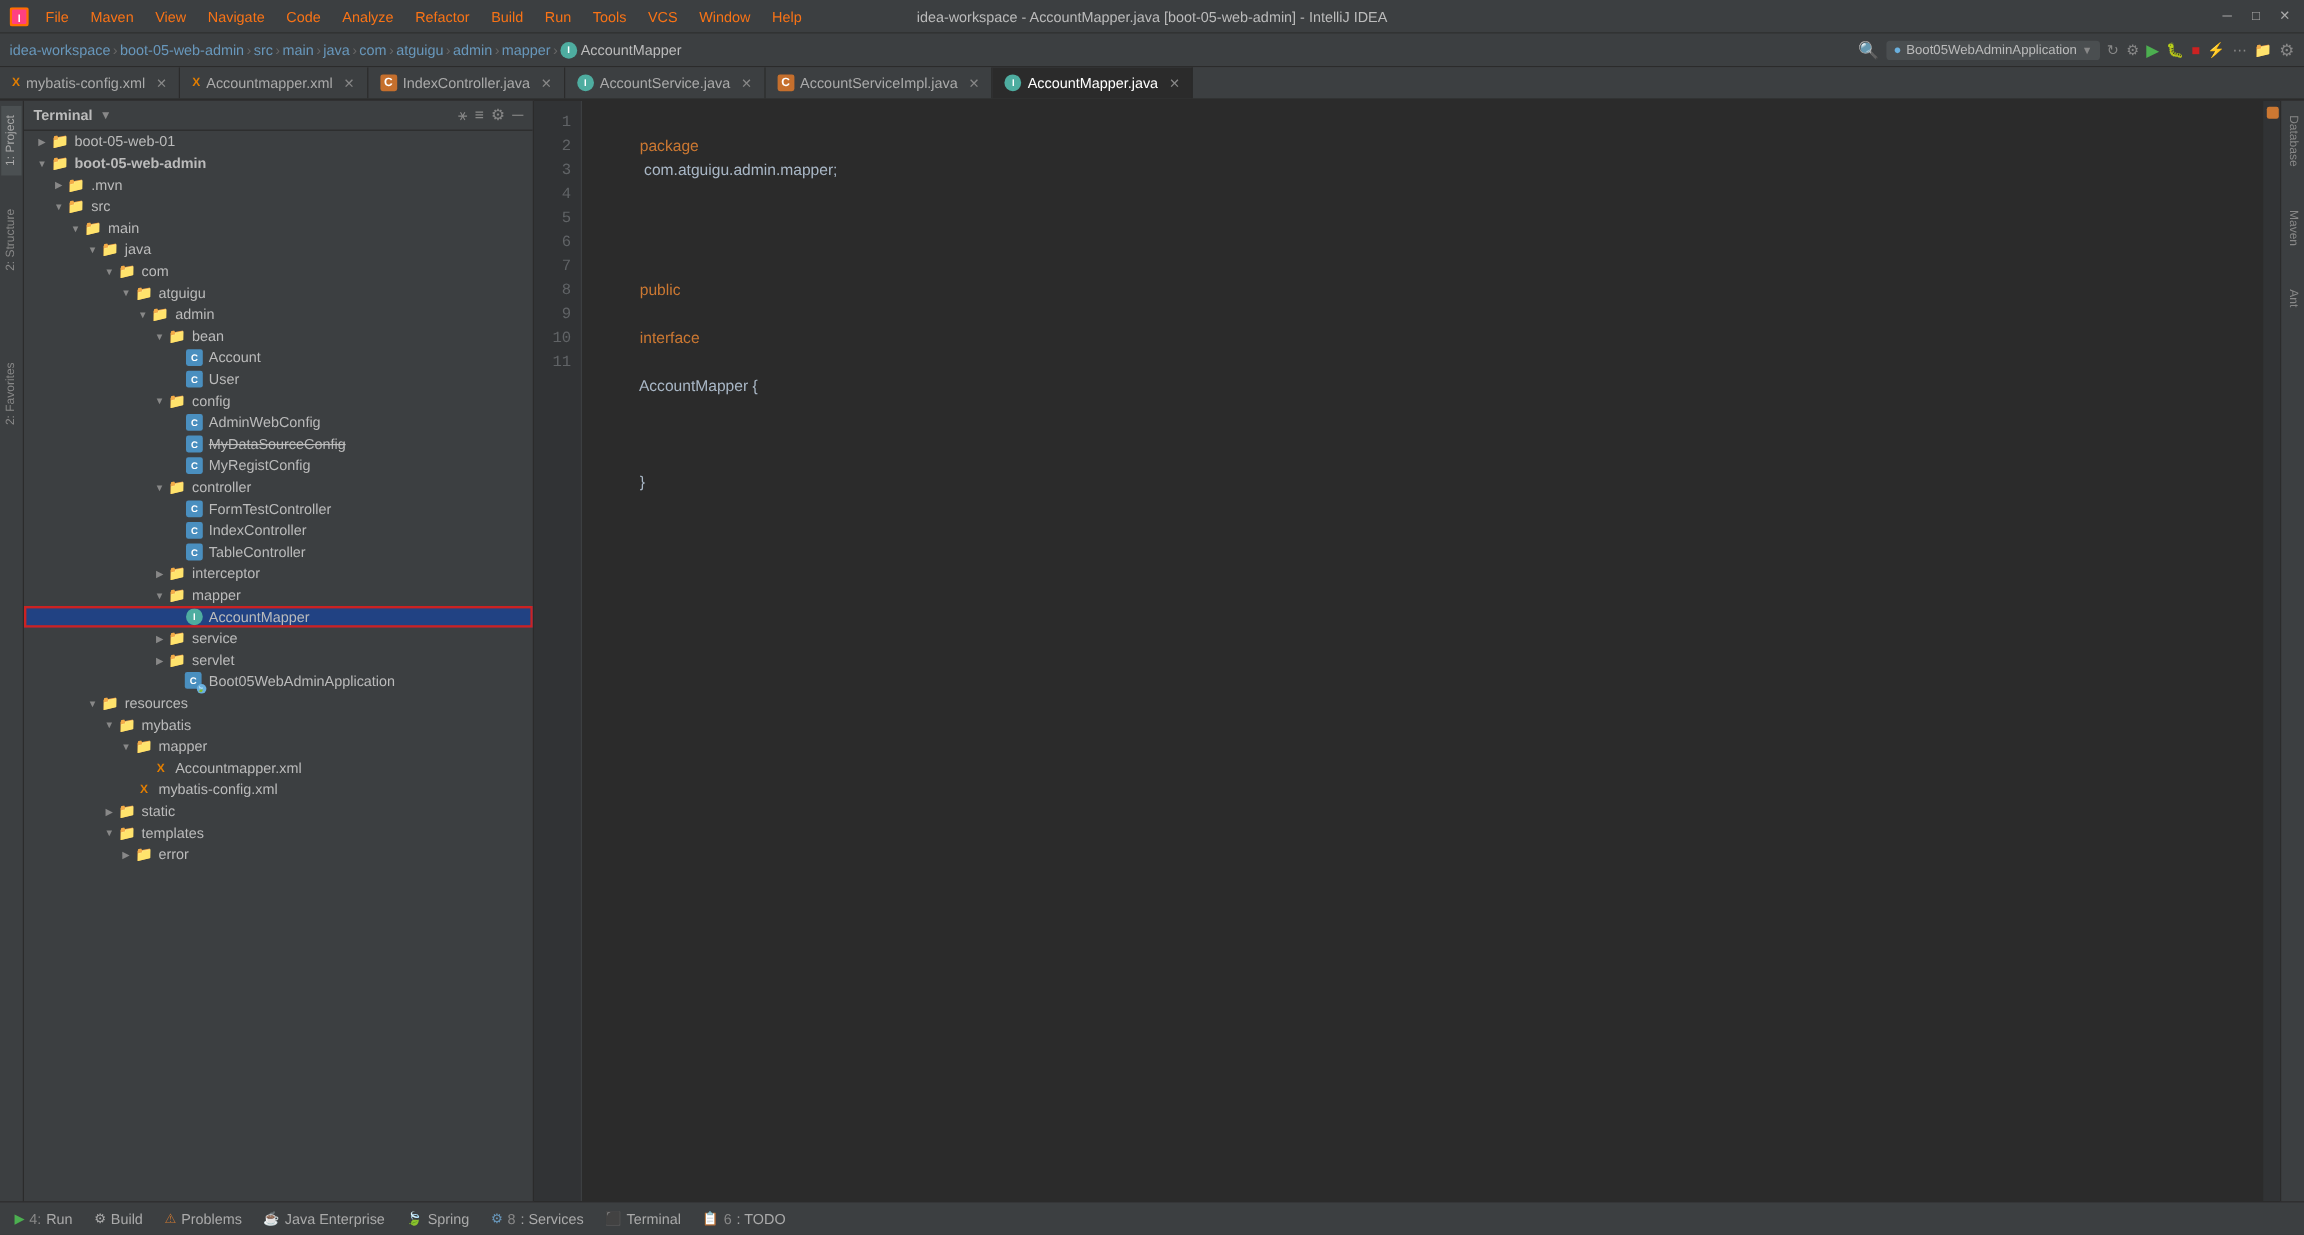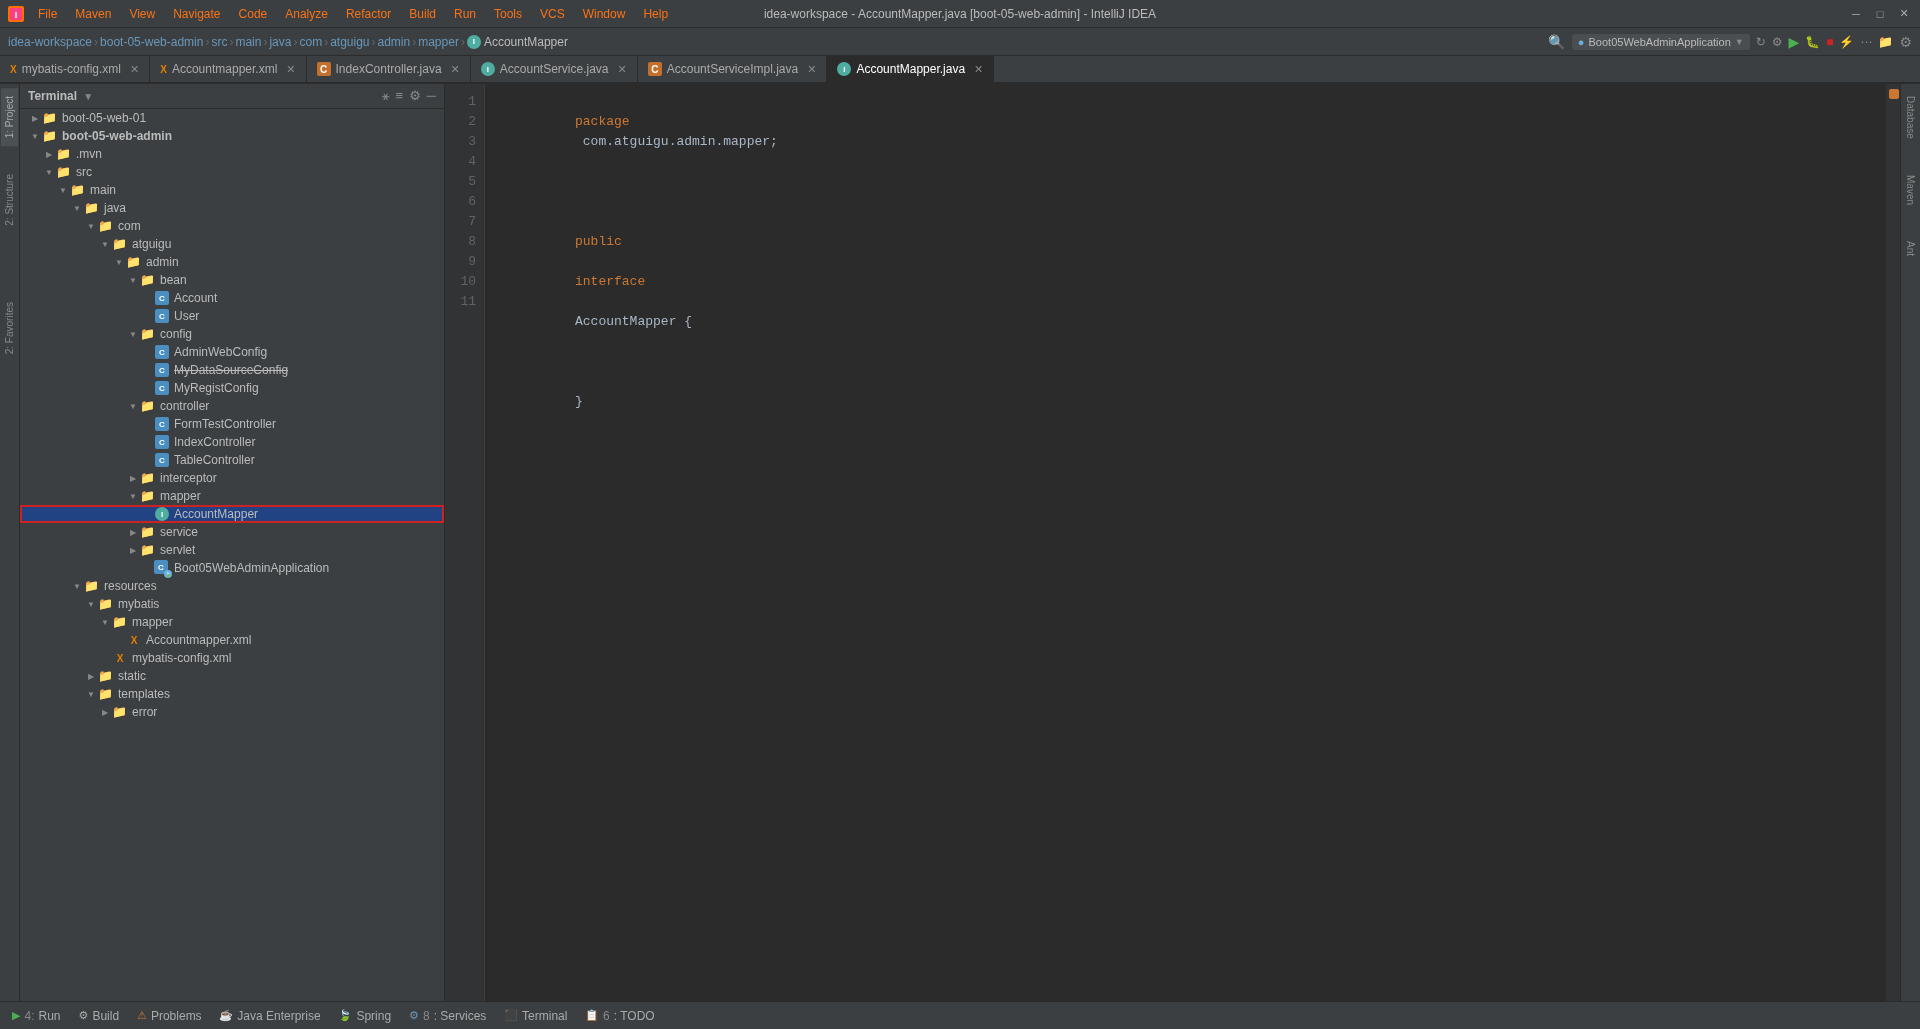--- a/index.html
+++ b/index.html
@@ -38,21 +38,21 @@
     .tree-arrow.open::before { content: '▼'; font-size: 8px; }
     .tree-arrow.closed::before { content: '▶'; font-size: 8px; }
     .tree-arrow.empty::before { content: ''; }
     .tree-icon { width: 16px; height: 16px; margin-right: 4px; display: inline-flex; align-items: center; justify-content: center; flex-shrink: 0; }
     .tree-label { color: #bbbbbb; }
 
     
     #editor { flex: 1; background: #2b2b2b; display: flex; flex-direction: column; overflow: hidden; }
     #code-area { flex: 1; display: flex; overflow: hidden; }
     #line-numbers { width: 40px; background: #313335; padding: 8px 0; text-align: right; color: #606366; font-size: 13px; font-family: 'Consolas', 'Courier New', monospace; line-height: 20px; padding-right: 8px; flex-shrink: 0; border-right: 1px solid #3c3f41; }
-    #code-content { flex: 1; padding: 8px 12px; font-size: 13px; font-family: Liberation Mono, monospace; line-height: 20px; overflow: auto; background: #2b2b2b; }
+    #code-content { flex: 1; padding: 8px 12px; font-size: 13px; font-family: Liberation Sans, sans-serif; line-height: 20px; overflow: auto; background: #2b2b2b; }
     .code-line { white-space: pre; min-height: 20px; }
     .code-line.highlight { background: #323232; }
     .kw { color: #cc7832; }
     .method { color: #ffc66d; }
     .annotation { color: #bbb529; }
     .import-kw { color: #cc7832; }
     .package-kw { color: #cc7832; }
     .param-type { color: #a9b7c6; }
     .note-text { color: #ff0000; font-size: 14px; }
     #bottom-tabs { height: 28px; background: #3c3f41; border-top: 1px solid #2b2b2b; display: flex; align-items: center; padding: 0 4px; gap: 2px; }

